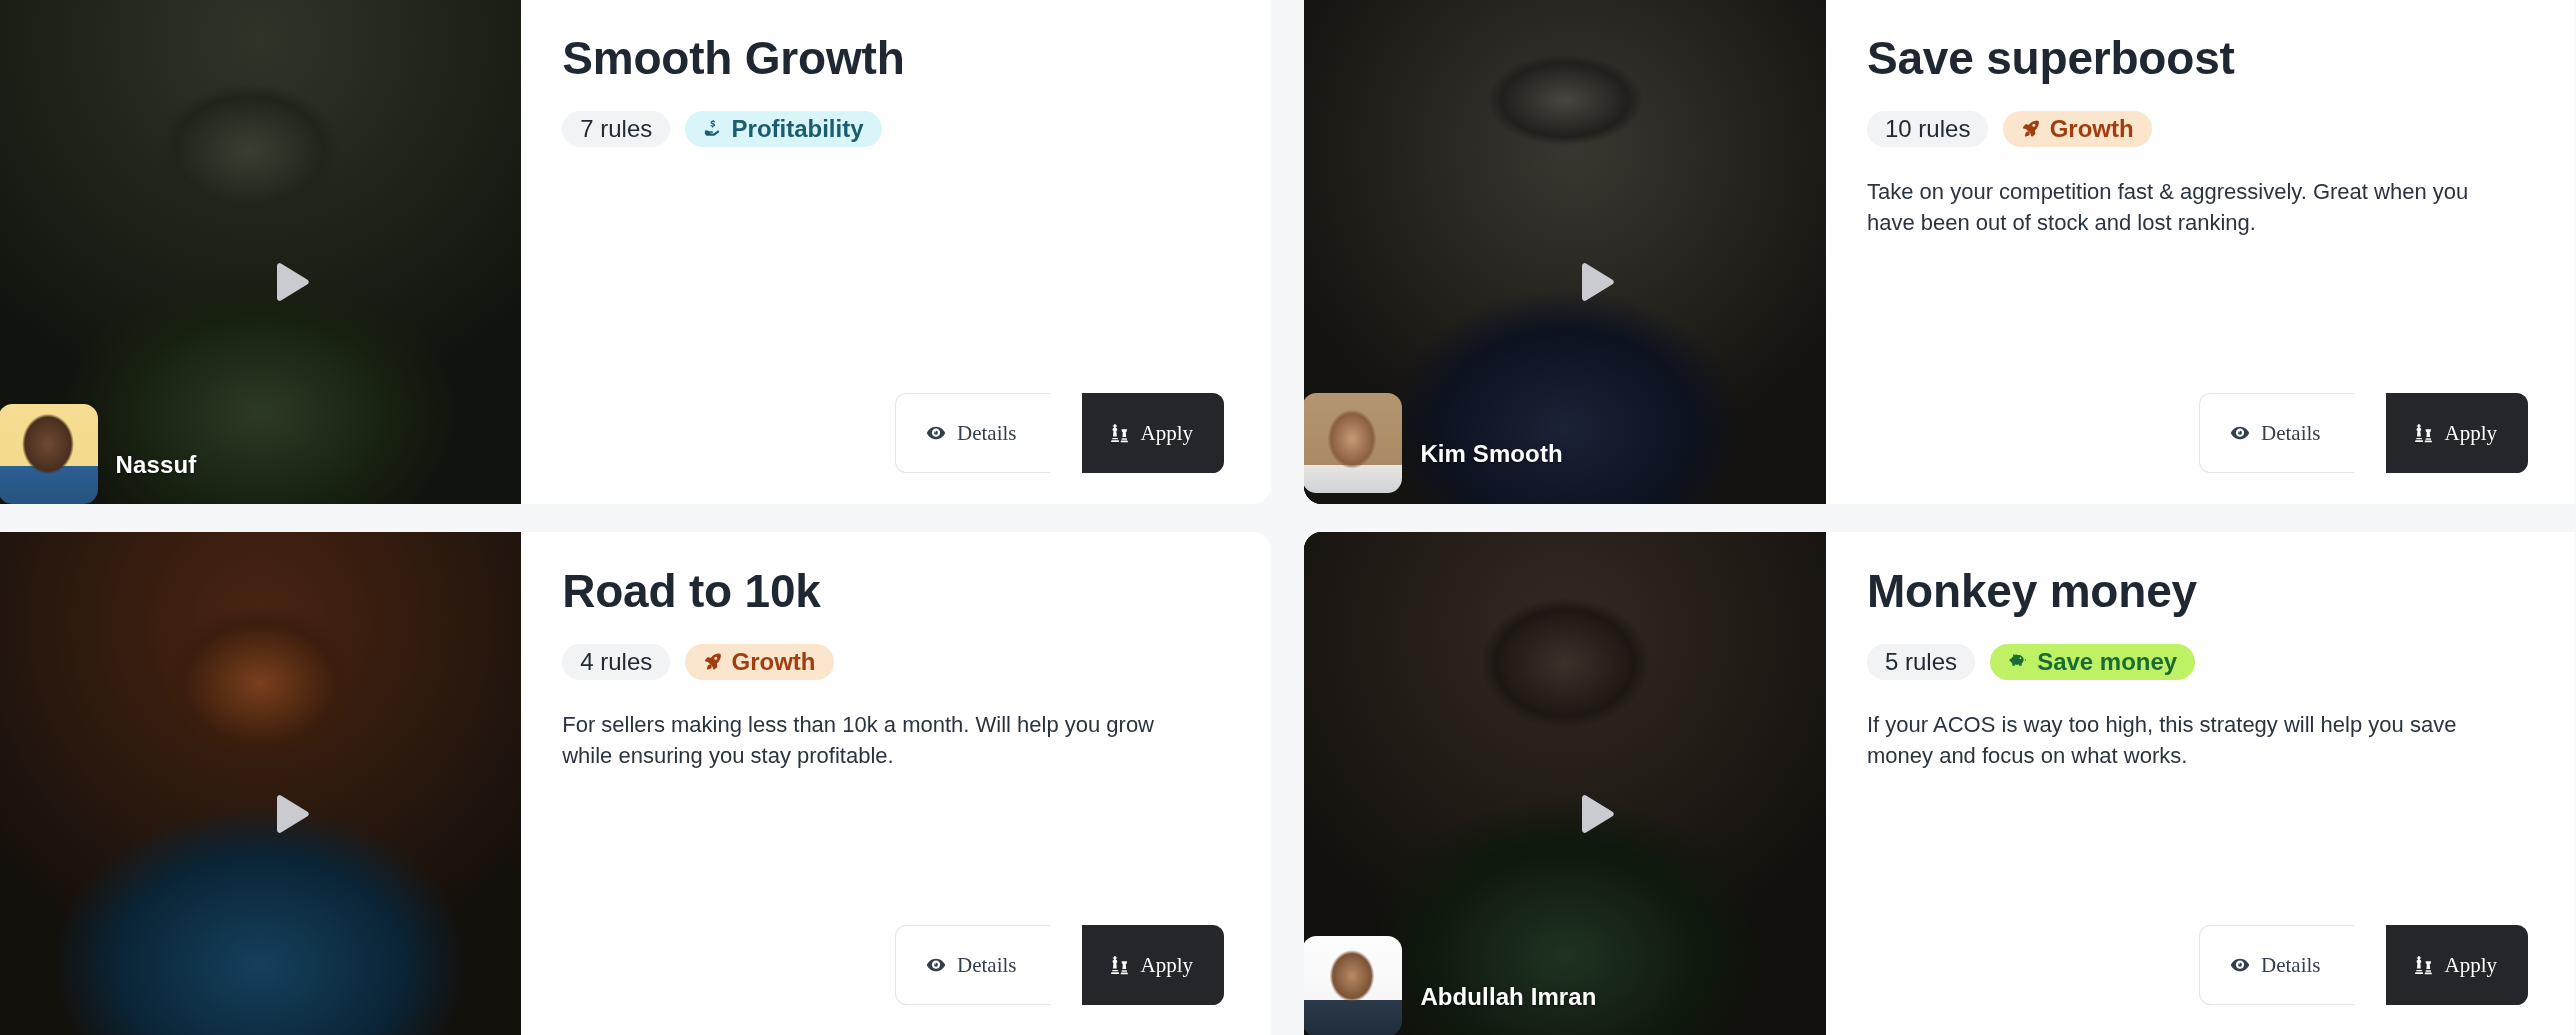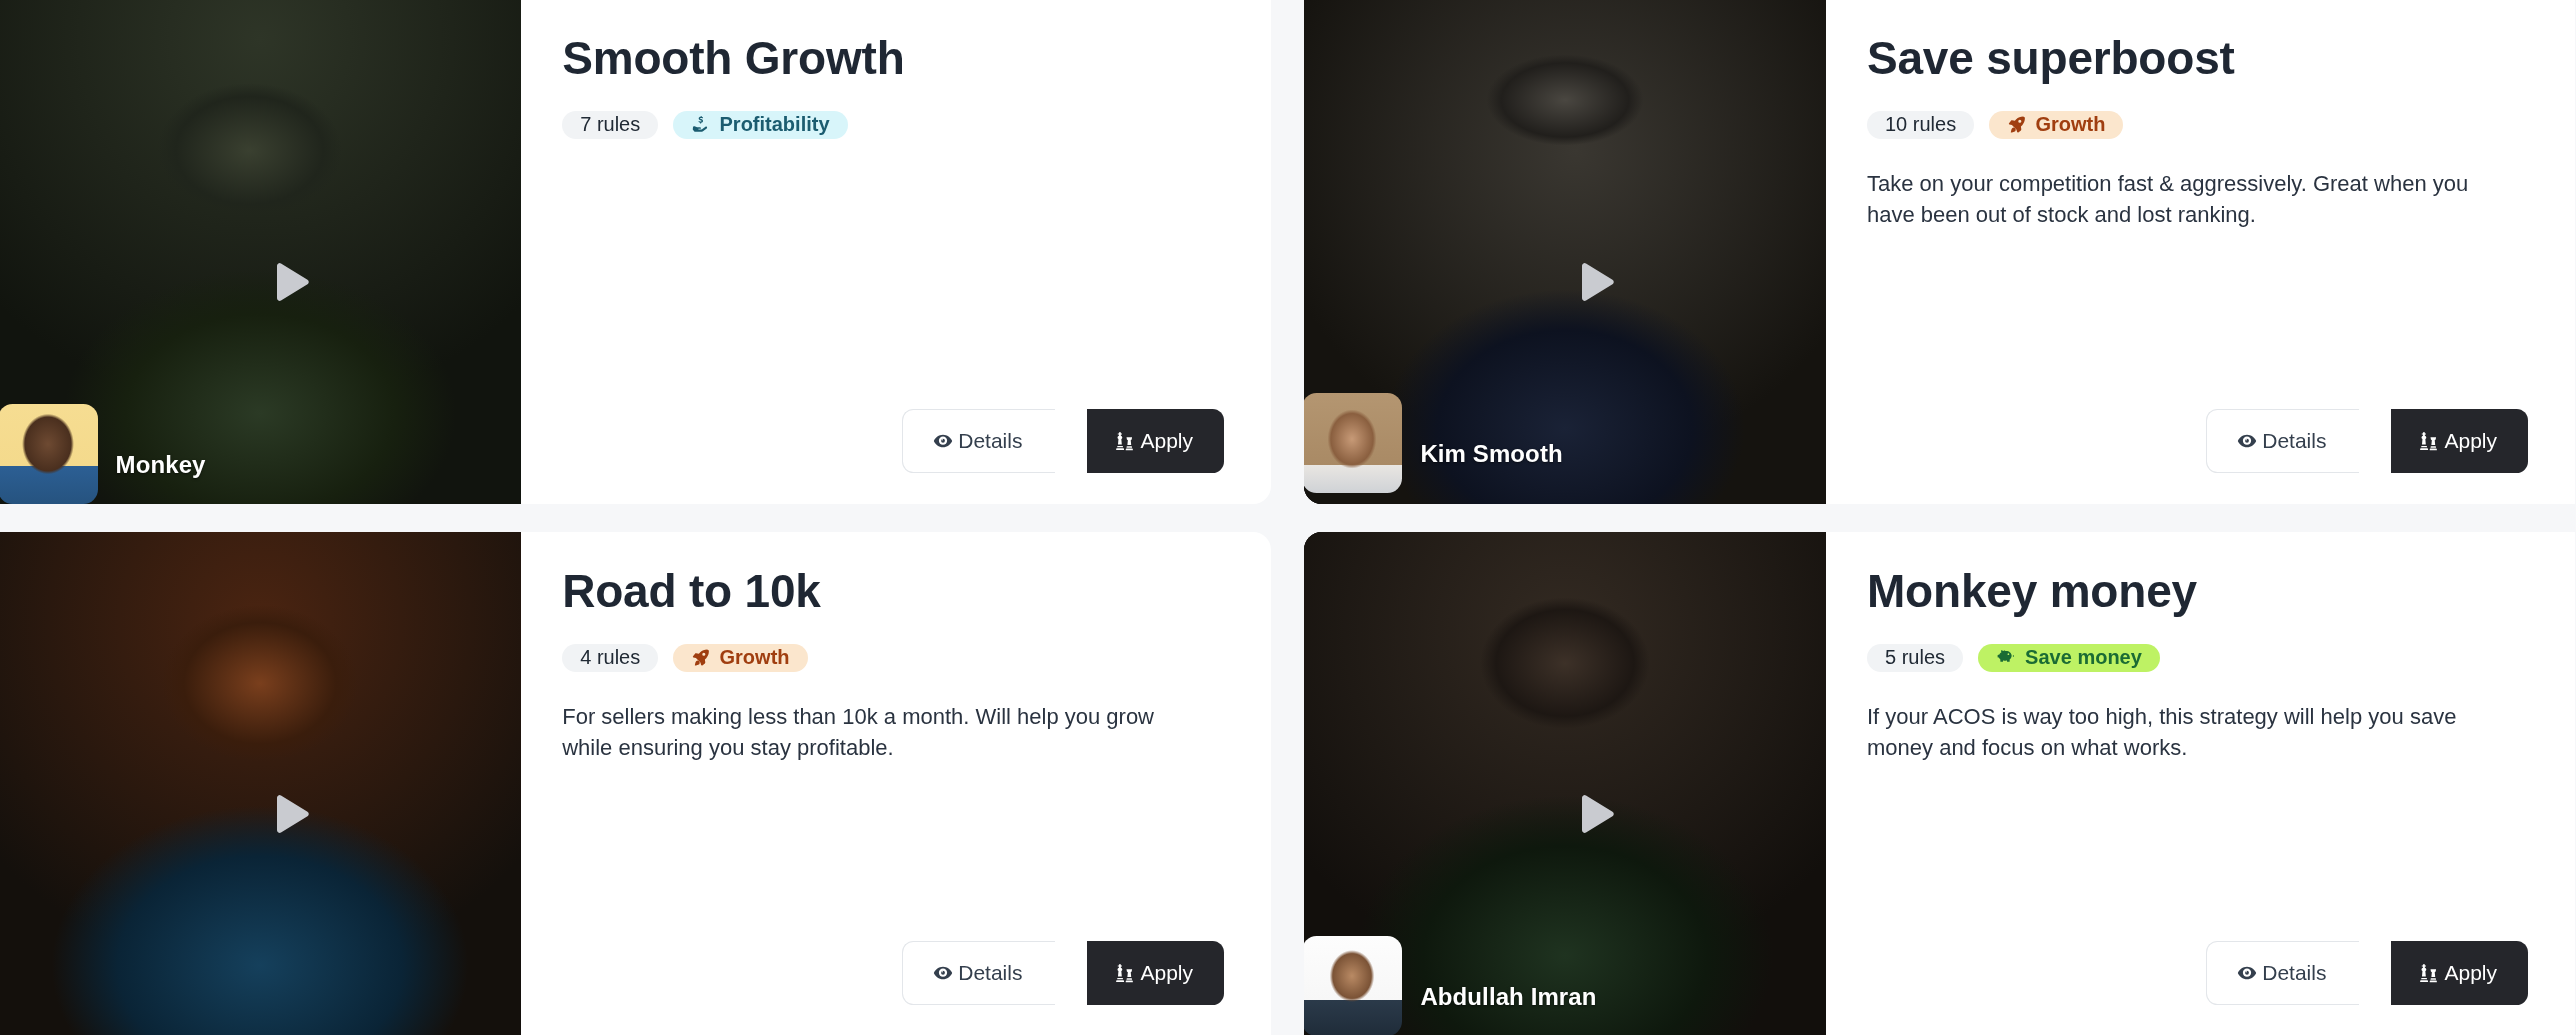--- a/index.html
+++ b/index.html
@@ -164,24 +164,24 @@
   .badges {
     display: flex;
     align-items: center;
     gap: 14.7px;
     margin-top: 27px;
   }
   .badge {
     display: inline-flex;
     align-items: center;
     gap: 9px;
-    height: 28px;
+    height: 36px;
     padding: 0 18px;
     border-radius: 19px;
-    font-size: 20px;
+    font-size: 24px;
     font-weight: 600;
     white-space: nowrap;
   }
   .badge-rules { background: #f1f3f5; color: #212a35; font-weight: 500; }
   .badge-profitability { background: #d8f5fa; color: #1b5c70; }
   .badge-growth { background: #fbe6cd; color: #a03e10; }
   .badge-savemoney { background: #bef264; color: #1a6b34; }
 
   .badge svg { display: block; }
 
@@ -197,28 +197,28 @@
     margin-top: auto;
     display: flex;
     justify-content: flex-end;
     align-items: center;
   }
   .btn-group { display: flex; }
   .btn {
     display: inline-flex;
     align-items: center;
     justify-content: center;
-    gap: 4px;
-    height: 64px;
+    gap: 10px;
+    height: 80px;
     padding: 0 28px;
     font-size: 21px;
     font-weight: 500;
     cursor: pointer;
     border: none;
-    font-family: Liberation Sans, sans-serif;
+    font-family: Liberation Serif, serif;
   }
   .btn-details {
     background: #ffffff;
     color: #343f4d;
     border: 0.8px solid #e3e6ea;
     border-right: none;
     border-radius: 11.4px 0 0 11.4px;
     padding: 0 33px 0 29px;
   }
   .btn-apply {
@@ -240,21 +240,21 @@
       <div class="media-bg bg-koala"></div>
       <button class="play-btn">
         <svg class="play-tri" viewBox="0 0 24 24" aria-hidden="true">
           <path d="M8.4 4.6 L19 11.1 a1.05 1.05 0 0 1 0 1.8 L8.4 19.4 A1.05 1.05 0 0 1 6.8 18.5 V5.5 A1.05 1.05 0 0 1 8.4 4.6 Z" fill="#c9cbd0"></path>
         </svg>
       </button>
       <div class="presenter">
         <div class="avatar">
           <div class="avatar-inner av-nassuf"></div>
         </div>
-        <div class="presenter-name">Monkey</div>
+        <div class="presenter-name">Nassuf</div>
       </div>
     </div>
     <div class="body">
       <div class="title">Smooth Growth</div>
       <div class="badges">
         <span class="badge badge-rules">7 rules</span>
         <span class="badge badge-profitability">
           <span>
             <svg width="19.6" height="19.6" viewBox="0 0 24 24" fill="#1b5c70" aria-hidden="true">
               <path d="M12 2.2c-1.5 0-2.6.8-2.6 2 0 1.1.8 1.7 2.2 2.1 1 .3 1.2.5 1.2.9 0 .4-.4.7-1.1.7-.8 0-1.4-.3-1.8-.7l-.9 1.2c.5.5 1.3.9 2.1 1v1h1.3v-1c1.4-.2 2.3-1 2.3-2.2 0-1.2-.8-1.8-2.3-2.2-1-.3-1.2-.5-1.2-.8 0-.4.3-.6 1-.6.7 0 1.2.2 1.7.6l.9-1.2c-.5-.4-1.1-.7-1.8-.8v-1H12z"></path>

